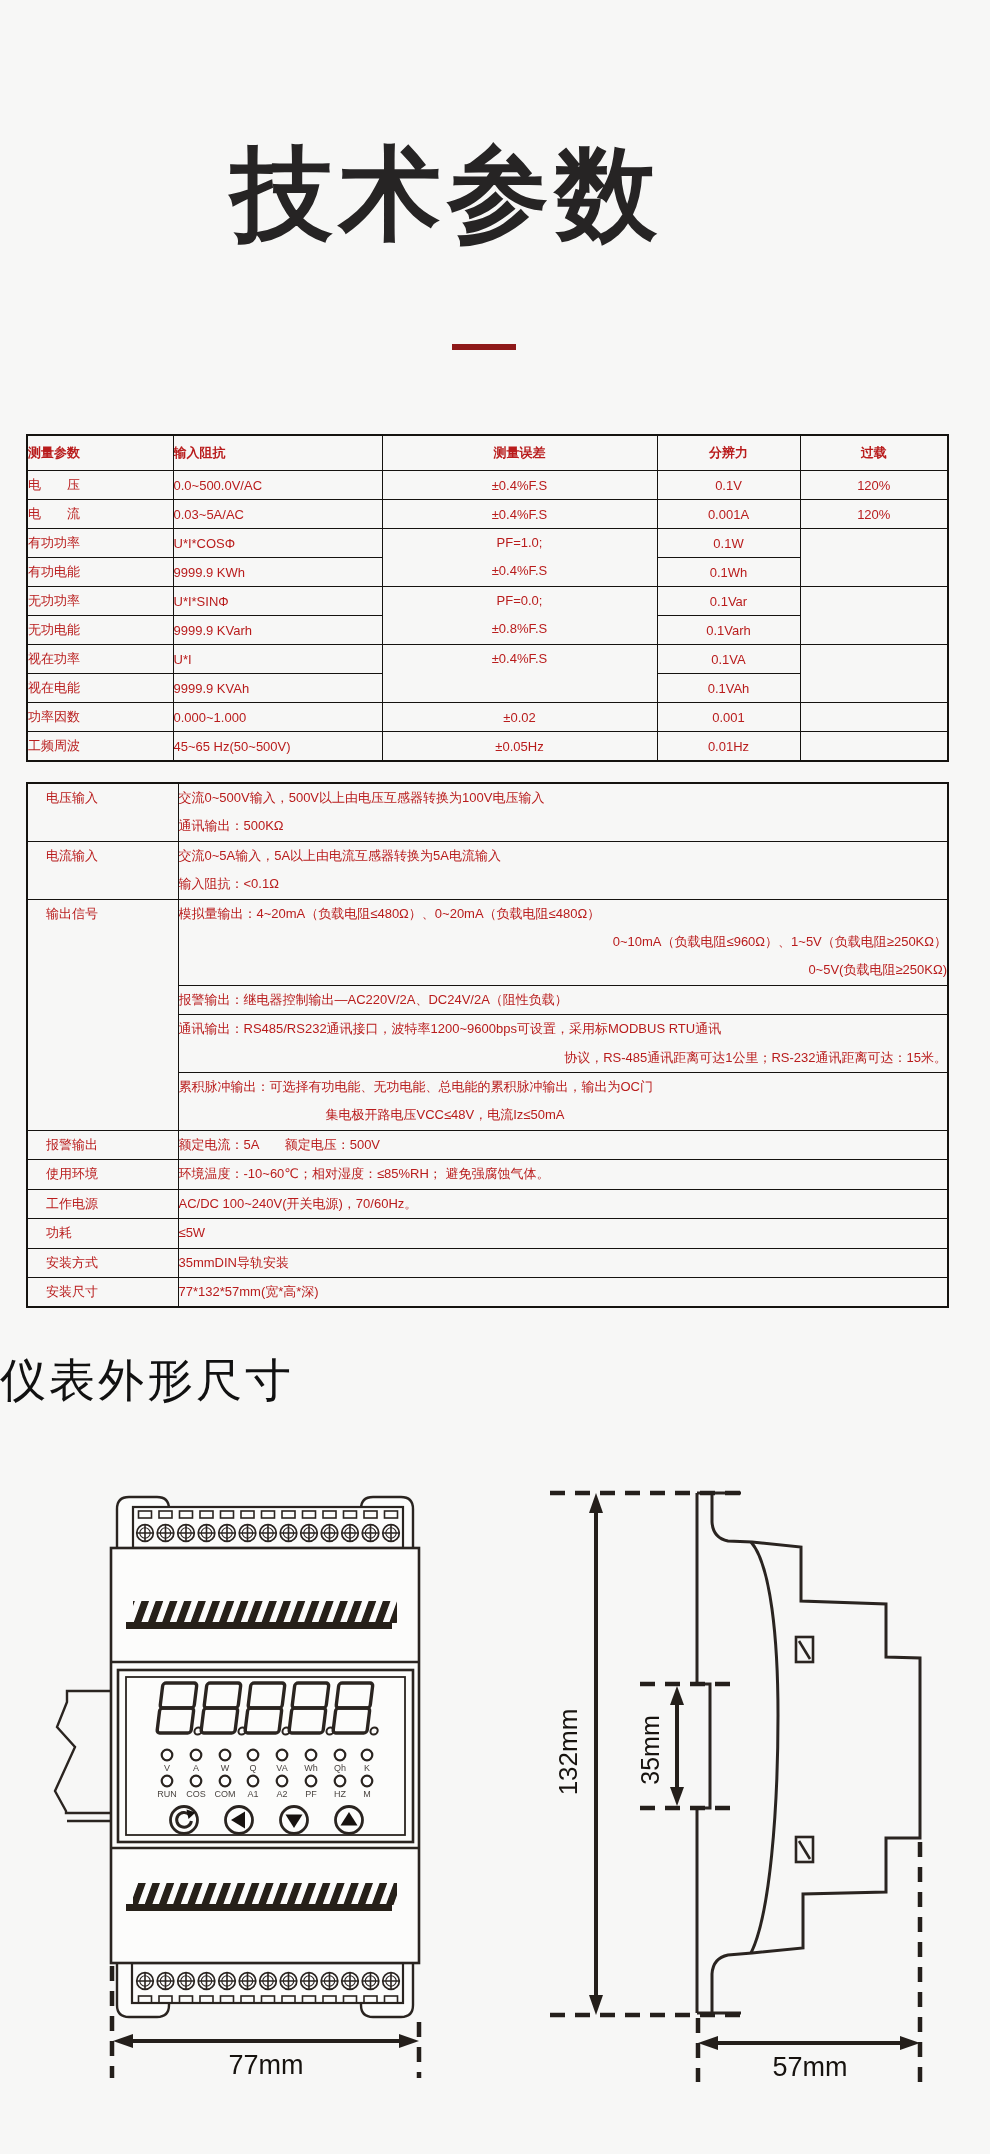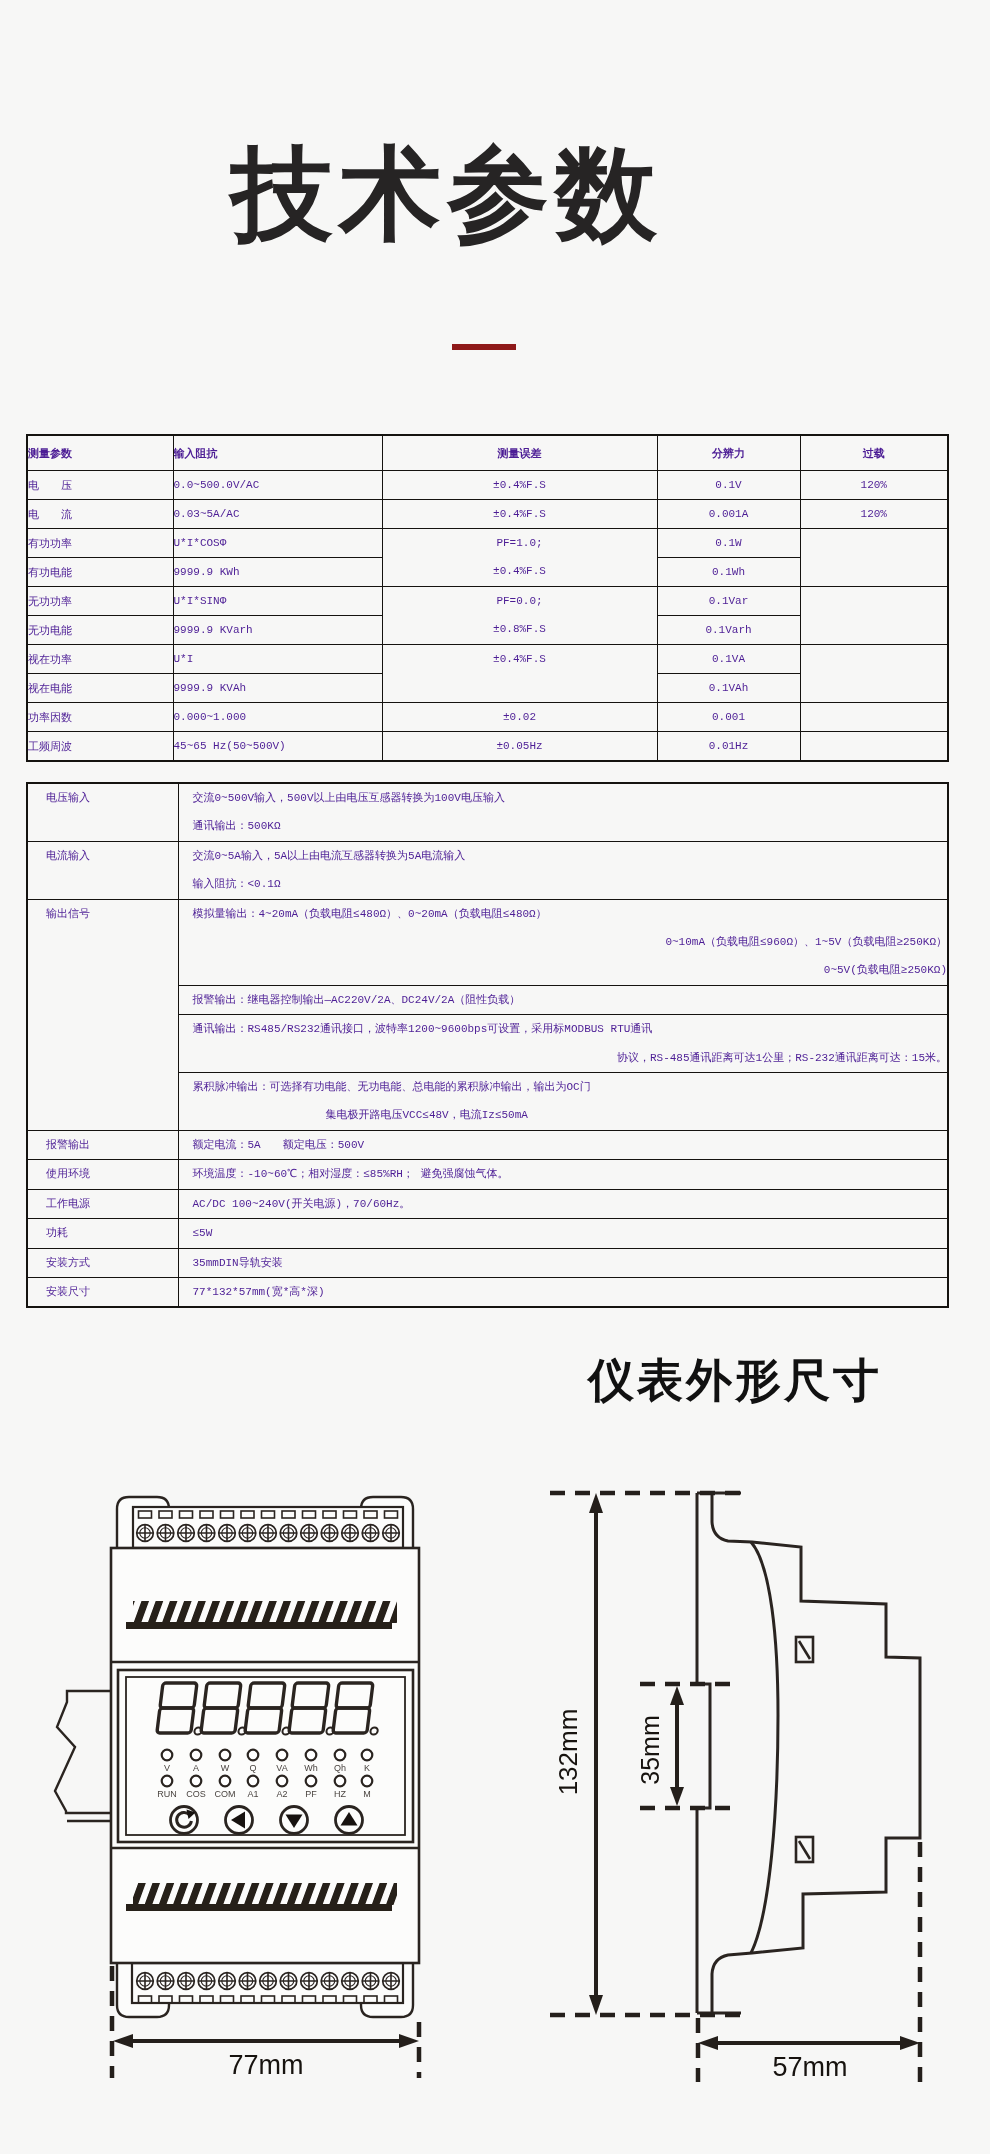--- a/index.html
+++ b/index.html
@@ -10,40 +10,40 @@
   }
   
   .main-title{
     position:absolute;top:138px;left:0;width:894px;margin:0;
     text-align:center;font-size:102px;line-height:112px;font-weight:900;
     letter-spacing:6px;color:#262424;
   }
   .red-divider{position:absolute;left:452px;top:344px;width:64px;height:6px;}
   .section-title{
     position:absolute;top:1354px;left:0;width:882px;margin:0;
-    text-align:right;font-size:46px;line-height:52px;font-weight:bold;
+    text-align:left;font-size:46px;line-height:52px;font-weight:normal;
     letter-spacing:3px;color:#111;
   }
   
   .tbl-wrap1{position:absolute;left:26px;top:434px;}
   .tbl-wrap2{position:absolute;left:26px;top:782px;}
-  table{border-collapse:collapse;table-layout:fixed;width:921px;font-size:11px;color:#4c1d95;font-family:Liberation Mono, monospace;}
+  table{border-collapse:collapse;table-layout:fixed;width:921px;font-size:13px;color:#b91c1c;}
   .t1{border:2.5px solid #151310;}
   .t1 th,.t1 td{border:1.5px solid #151310;padding:0;overflow:hidden;white-space:nowrap;}
   .t1 th{height:34px;font-weight:bold;}
   .t1 td{height:28px;}
   .cell-l1{text-align:left;padding-left:20px;}
   .cell-l2{text-align:left;padding-left:14px;}
   .cell-c{text-align:center;}
   .vtop{vertical-align:top;}
   .mline{line-height:28px;height:28px;text-align:center;}
   .t2{border:2.5px solid #151310;}
   .t2 td{border:1.5px solid #151310;padding:0;vertical-align:top;overflow:hidden;}
   .t2 td.lbl{padding-left:18px;line-height:28.4px;white-space:nowrap;}
-  .ln{line-height:28.4px;padding-left:14px;white-space:nowrap;}
+  .ln{line-height:28.4px;white-space:nowrap;}
   .ind-a{padding-left:82px;text-align:right;}
   .ind-b{padding-left:48px;text-align:right;}
   .ind-c{padding-left:147px;}
   .subrow{border-bottom:1.5px solid #151310;}
   .subrow:last-child{border-bottom:none;}
   
   .drawing{position:absolute;left:0;top:0;}
   svg text{font-family:"Liberation Sans","DejaVu Sans",sans-serif;}
 </style>
 </head>

